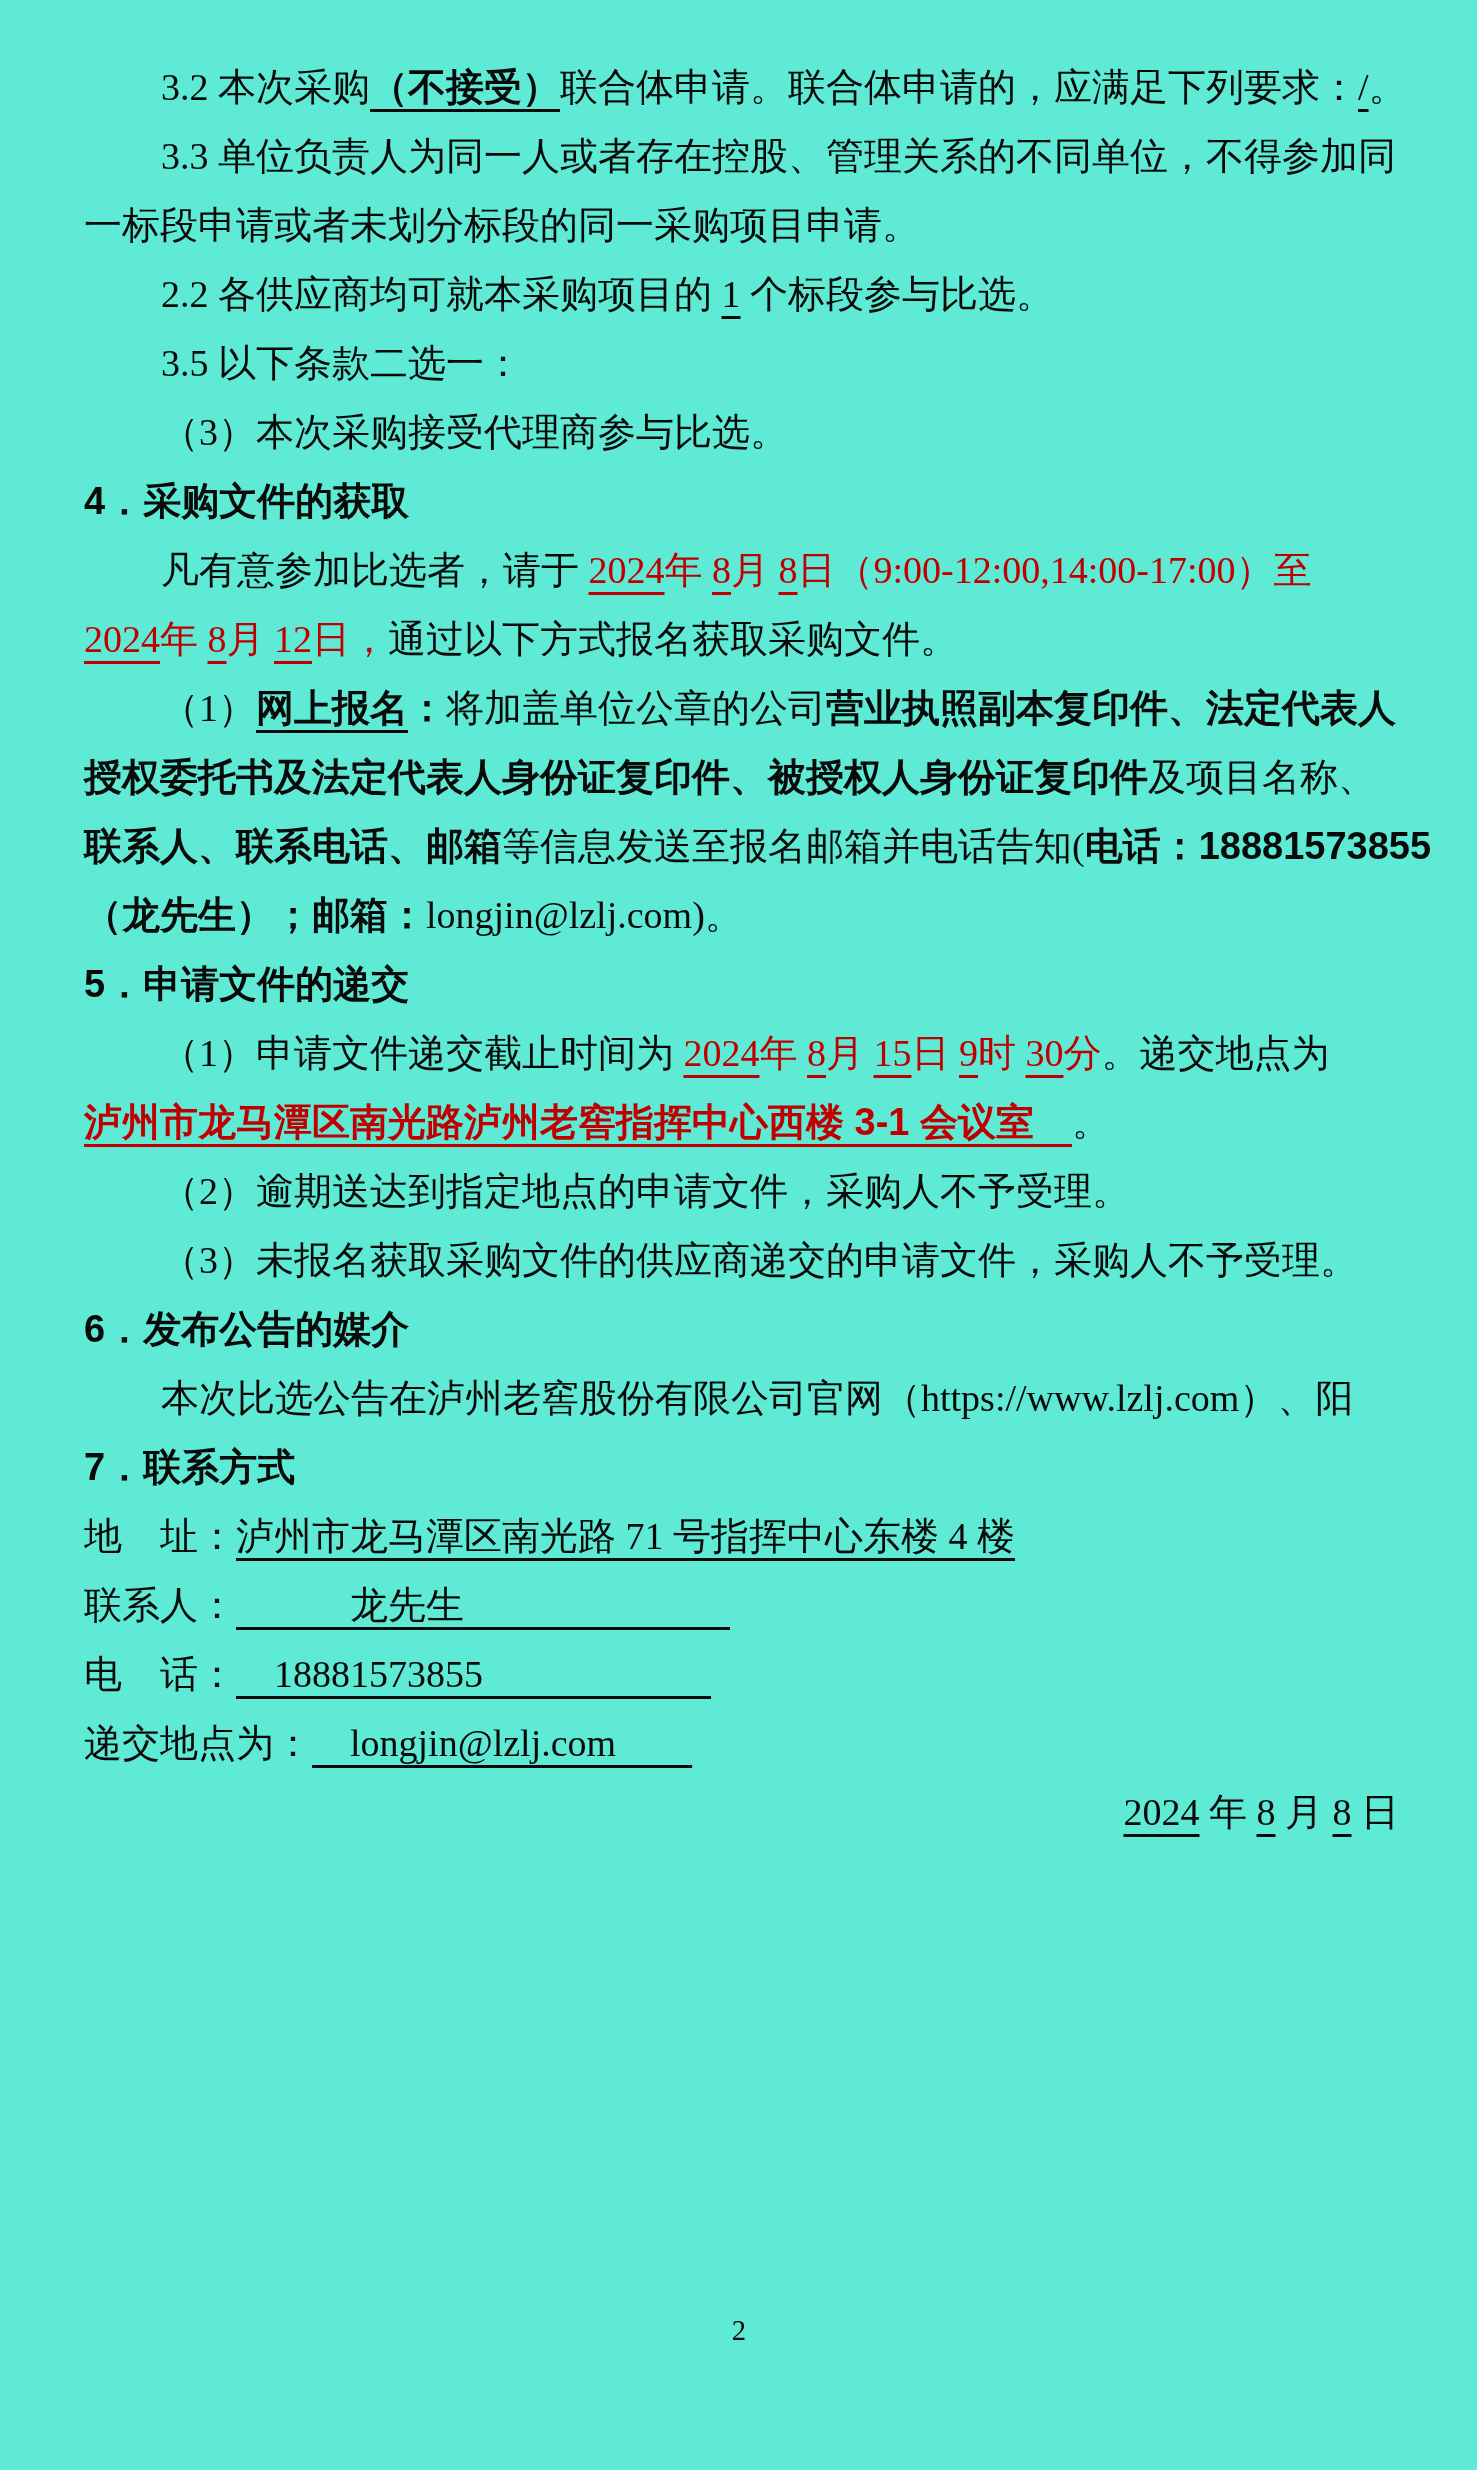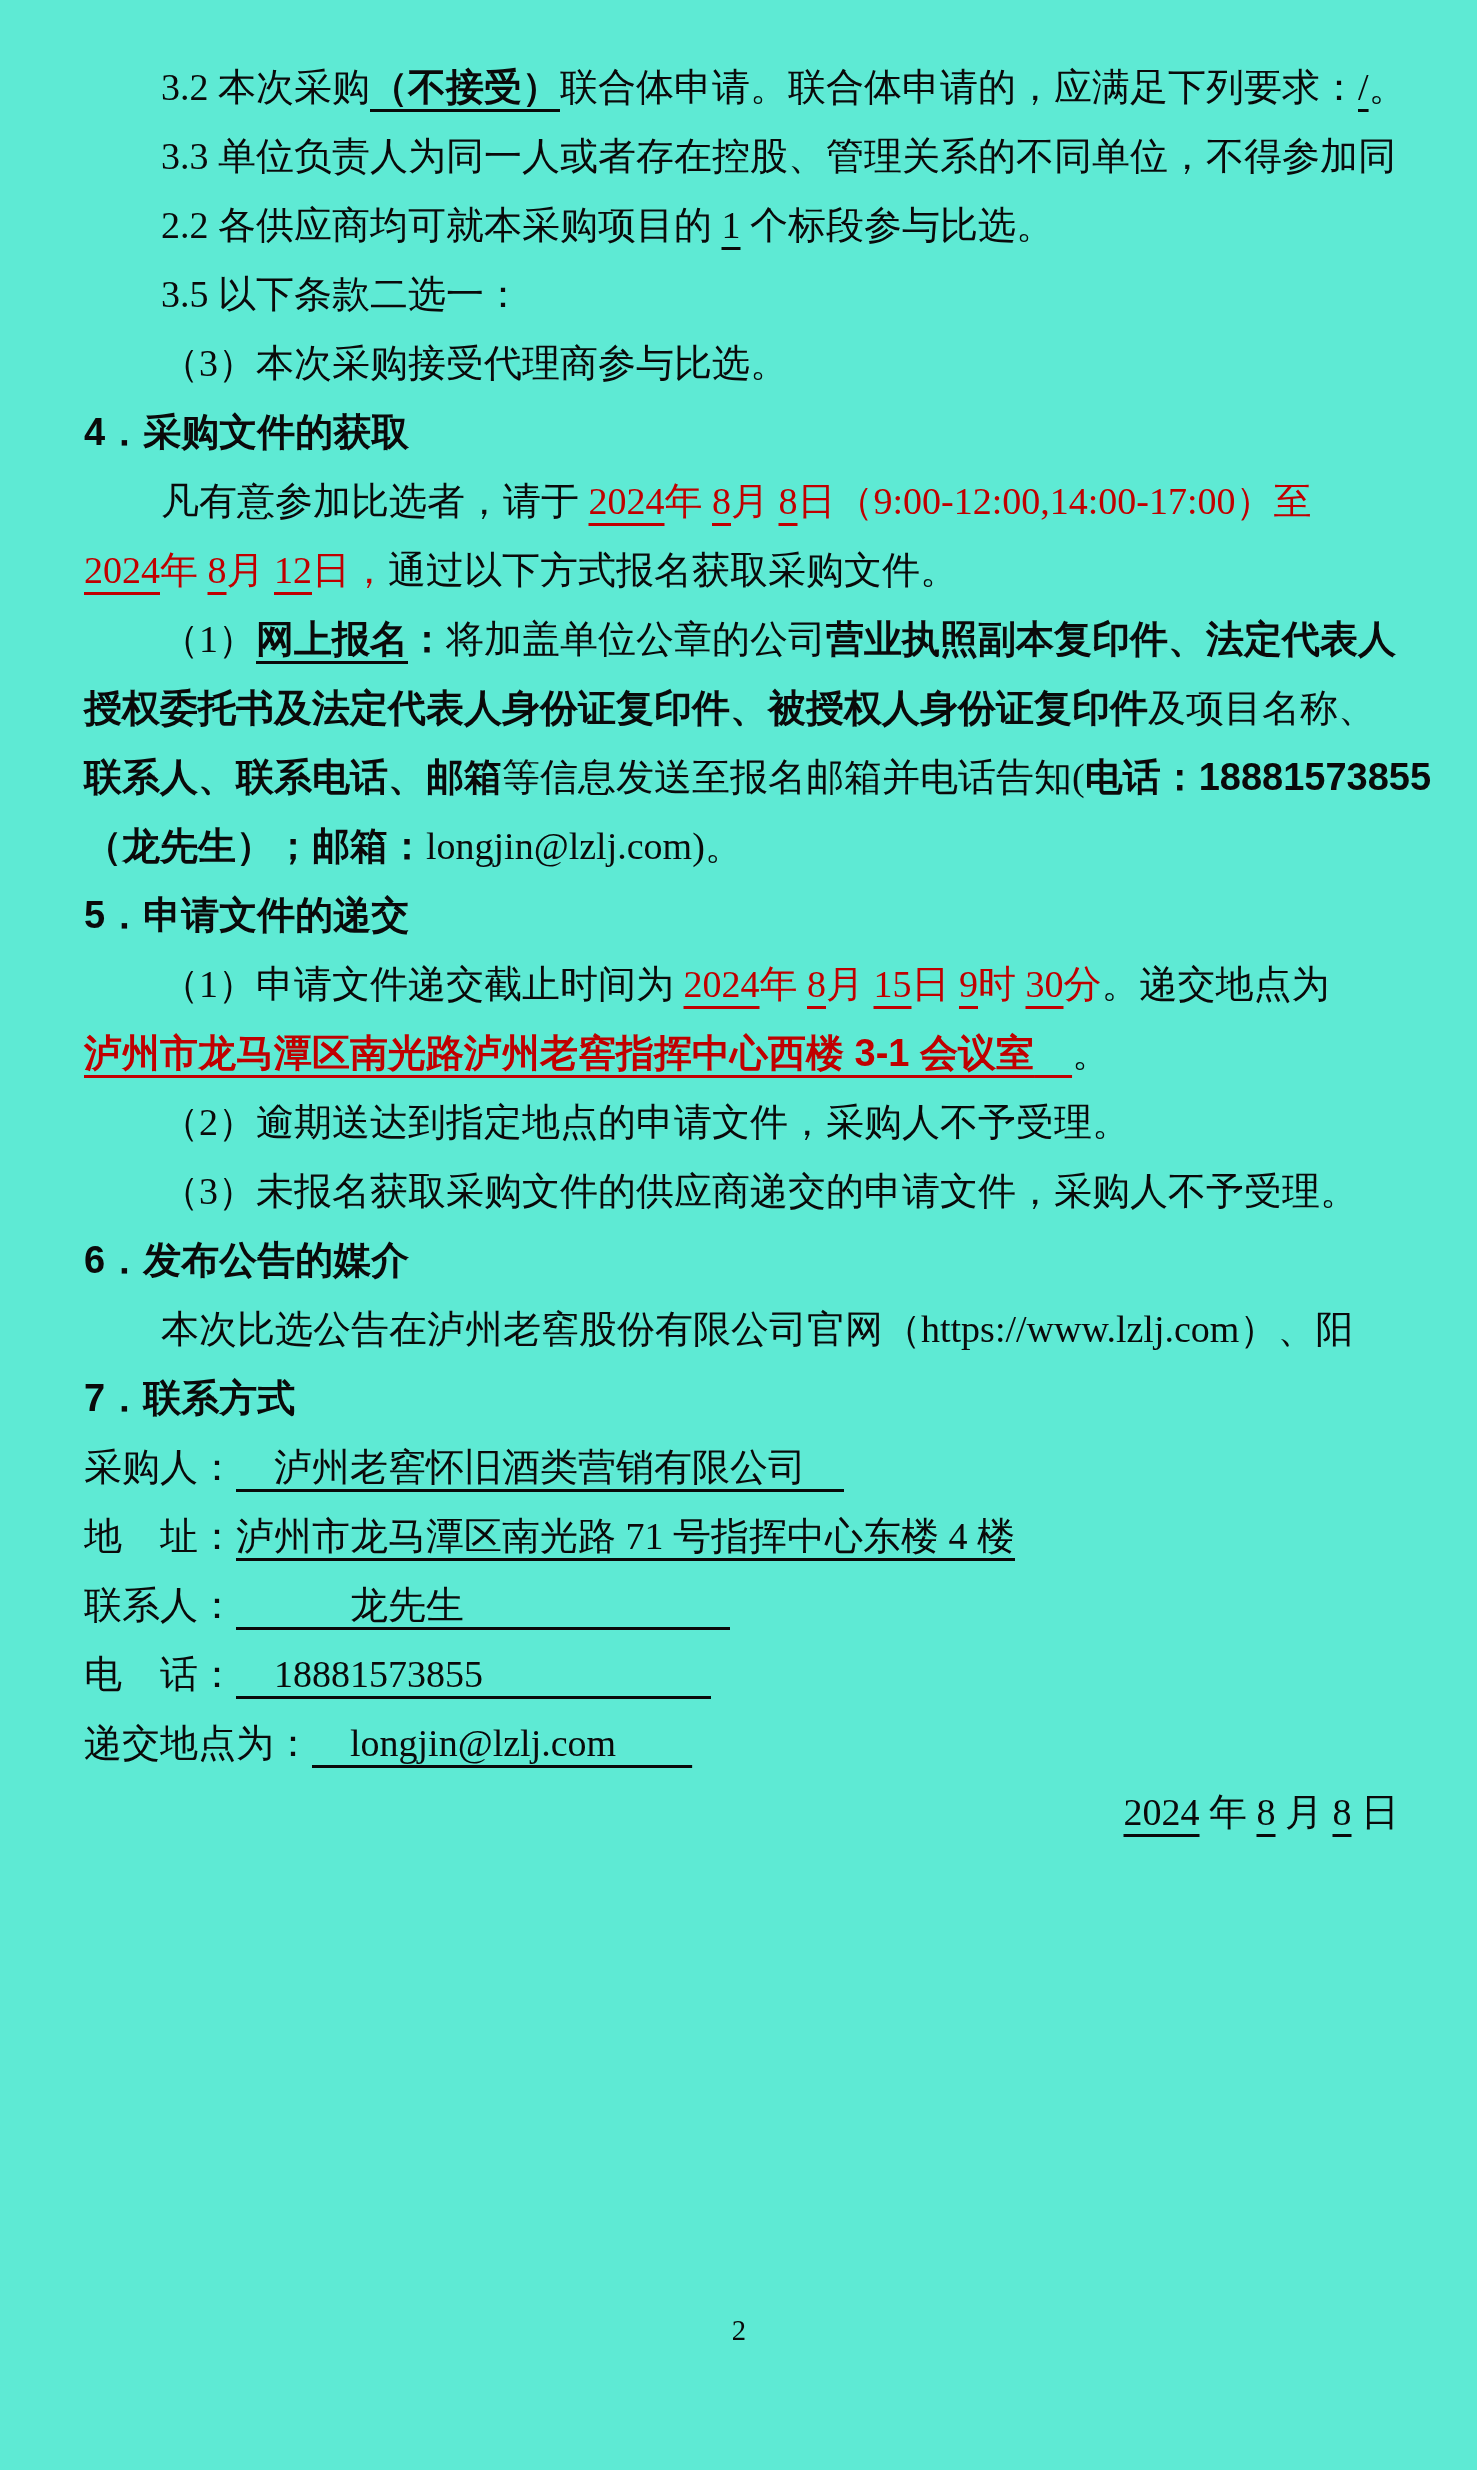--- a/index.html
+++ b/index.html
@@ -62,36 +62,35 @@
     font-size: 28.6px;
     line-height: 39px;
   }
 </style>
 </head>
 <body>
 
 <div class="page">
   <div>
       <div class="line"><span>3.2 本次采购</span><span class="b u">（不接受）</span><span>联合体申请。联合体申请的，应满足下列要求：</span><span class="u">/</span><span>。</span></div>
-      <div class="line"><span>3.3 单位负责人为同一人或者存在控股、管理关系的不同单位，不得参加同</span><br></div>
+      <div class="line"><span>3.3 单位负责人为同一人或者存在控股、管理关系的不同单位，不得参加同</span><br><span>一标段申请或者未划分标段的同一采购项目申请。</span></div>
       <div class="line"><span>2.2 各供应商均可就本采购项目的 </span><span class="u">1</span><span> 个标段参与比选。</span></div>
       <div class="line"><span>3.5 以下条款二选一：</span></div>
       <div class="line"><span>（3）本次采购接受代理商参与比选。</span></div>
       <div class="line h"><span>4．采购文件的获取</span></div>
       <div class="line"><span>凡有意参加比选者，请于 </span><span class="u" style="color: rgb(192, 0, 0);">2024</span><span style="color: rgb(192, 0, 0);">年 </span><span class="u" style="color: rgb(192, 0, 0);">8</span><span style="color: rgb(192, 0, 0);">月 </span><span class="u" style="color: rgb(192, 0, 0);">8</span><span style="color: rgb(192, 0, 0);">日（9:00-12:00,14:00-17:00）至</span><br><span class="u" style="color: rgb(192, 0, 0);">2024</span><span style="color: rgb(192, 0, 0);">年 </span><span class="u" style="color: rgb(192, 0, 0);">8</span><span style="color: rgb(192, 0, 0);">月 </span><span class="u" style="color: rgb(192, 0, 0);">12</span><span style="color: rgb(192, 0, 0);">日，</span><span>通过以下方式报名获取采购文件。</span></div>
       <div class="line"><span>（1）</span><span class="b u">网上报名</span><span class="b">：</span><span>将加盖单位公章的公司</span><span class="b">营业执照副本复印件、法定代表人</span><br><span class="b">授权委托书及法定代表人身份证复印件、被授权人身份证复印件</span><span>及项目名称、</span><br><span class="b">联系人、联系电话、邮箱</span><span>等信息发送至报名邮箱并电话告知(</span><span class="b">电话：18881573855</span><br><span class="b">（龙先生）；邮箱：</span><span>longjin@lzlj.com</span><span>)。</span></div>
       <div class="line h"><span>5．申请文件的递交</span></div>
       <div class="line"><span>（1）申请文件递交截止时间为 </span><span class="u" style="color: rgb(192, 0, 0);">2024</span><span style="color: rgb(192, 0, 0);">年 </span><span class="u" style="color: rgb(192, 0, 0);">8</span><span style="color: rgb(192, 0, 0);">月 </span><span class="u" style="color: rgb(192, 0, 0);">15</span><span style="color: rgb(192, 0, 0);">日 </span><span class="u" style="color: rgb(192, 0, 0);">9</span><span style="color: rgb(192, 0, 0);">时 </span><span class="u" style="color: rgb(192, 0, 0);">30</span><span style="color: rgb(192, 0, 0);">分</span><span>。递交地点为</span></div>
       <div class="line noindent"><span class="b u" style="color: rgb(192, 0, 0);">泸州市龙马潭区南光路泸州老窖指挥中心西楼 3-1 会议室</span><span class="u" style="color: rgb(192, 0, 0);">　</span><span>。</span></div>
       <div class="line"><span>（2）逾期送达到指定地点的申请文件，采购人不予受理。</span></div>
       <div class="line"><span>（3）未报名获取采购文件的供应商递交的申请文件，采购人不予受理。</span></div>
       <div class="line h"><span>6．发布公告的媒介</span></div>
       <div class="line"><span>本次比选公告在泸州老窖股份有限公司官网（https://www.lzlj.com）、阳</span><br></div>
       <div class="line h"><span>7．联系方式</span></div>
-      <div class="line contact"><span>采购人：</span><span class="u">　泸州老窖怀旧酒类营销有限公司　</span></div>
       <div class="line contact"><span>地　址：</span><span class="u">泸州市龙马潭区南光路 71 号指挥中心东楼 4 楼</span></div>
       <div class="line contact"><span>联系人：</span><span class="u">　　　龙先生　　　　　　　</span></div>
       <div class="line contact"><span>电　话：</span><span class="u">　18881573855　　　　　　</span></div>
       <div class="line contact"><span>递交地点为：</span><span class="u">　longjin@lzlj.com　　</span></div>
       <div class="line date"><span class="u">2024</span><span> 年 </span><span class="u">8</span><span> 月 </span><span class="u">8</span><span> 日</span></div>
     </div>
   <div class="footer">2</div>
 </div>
 
 

